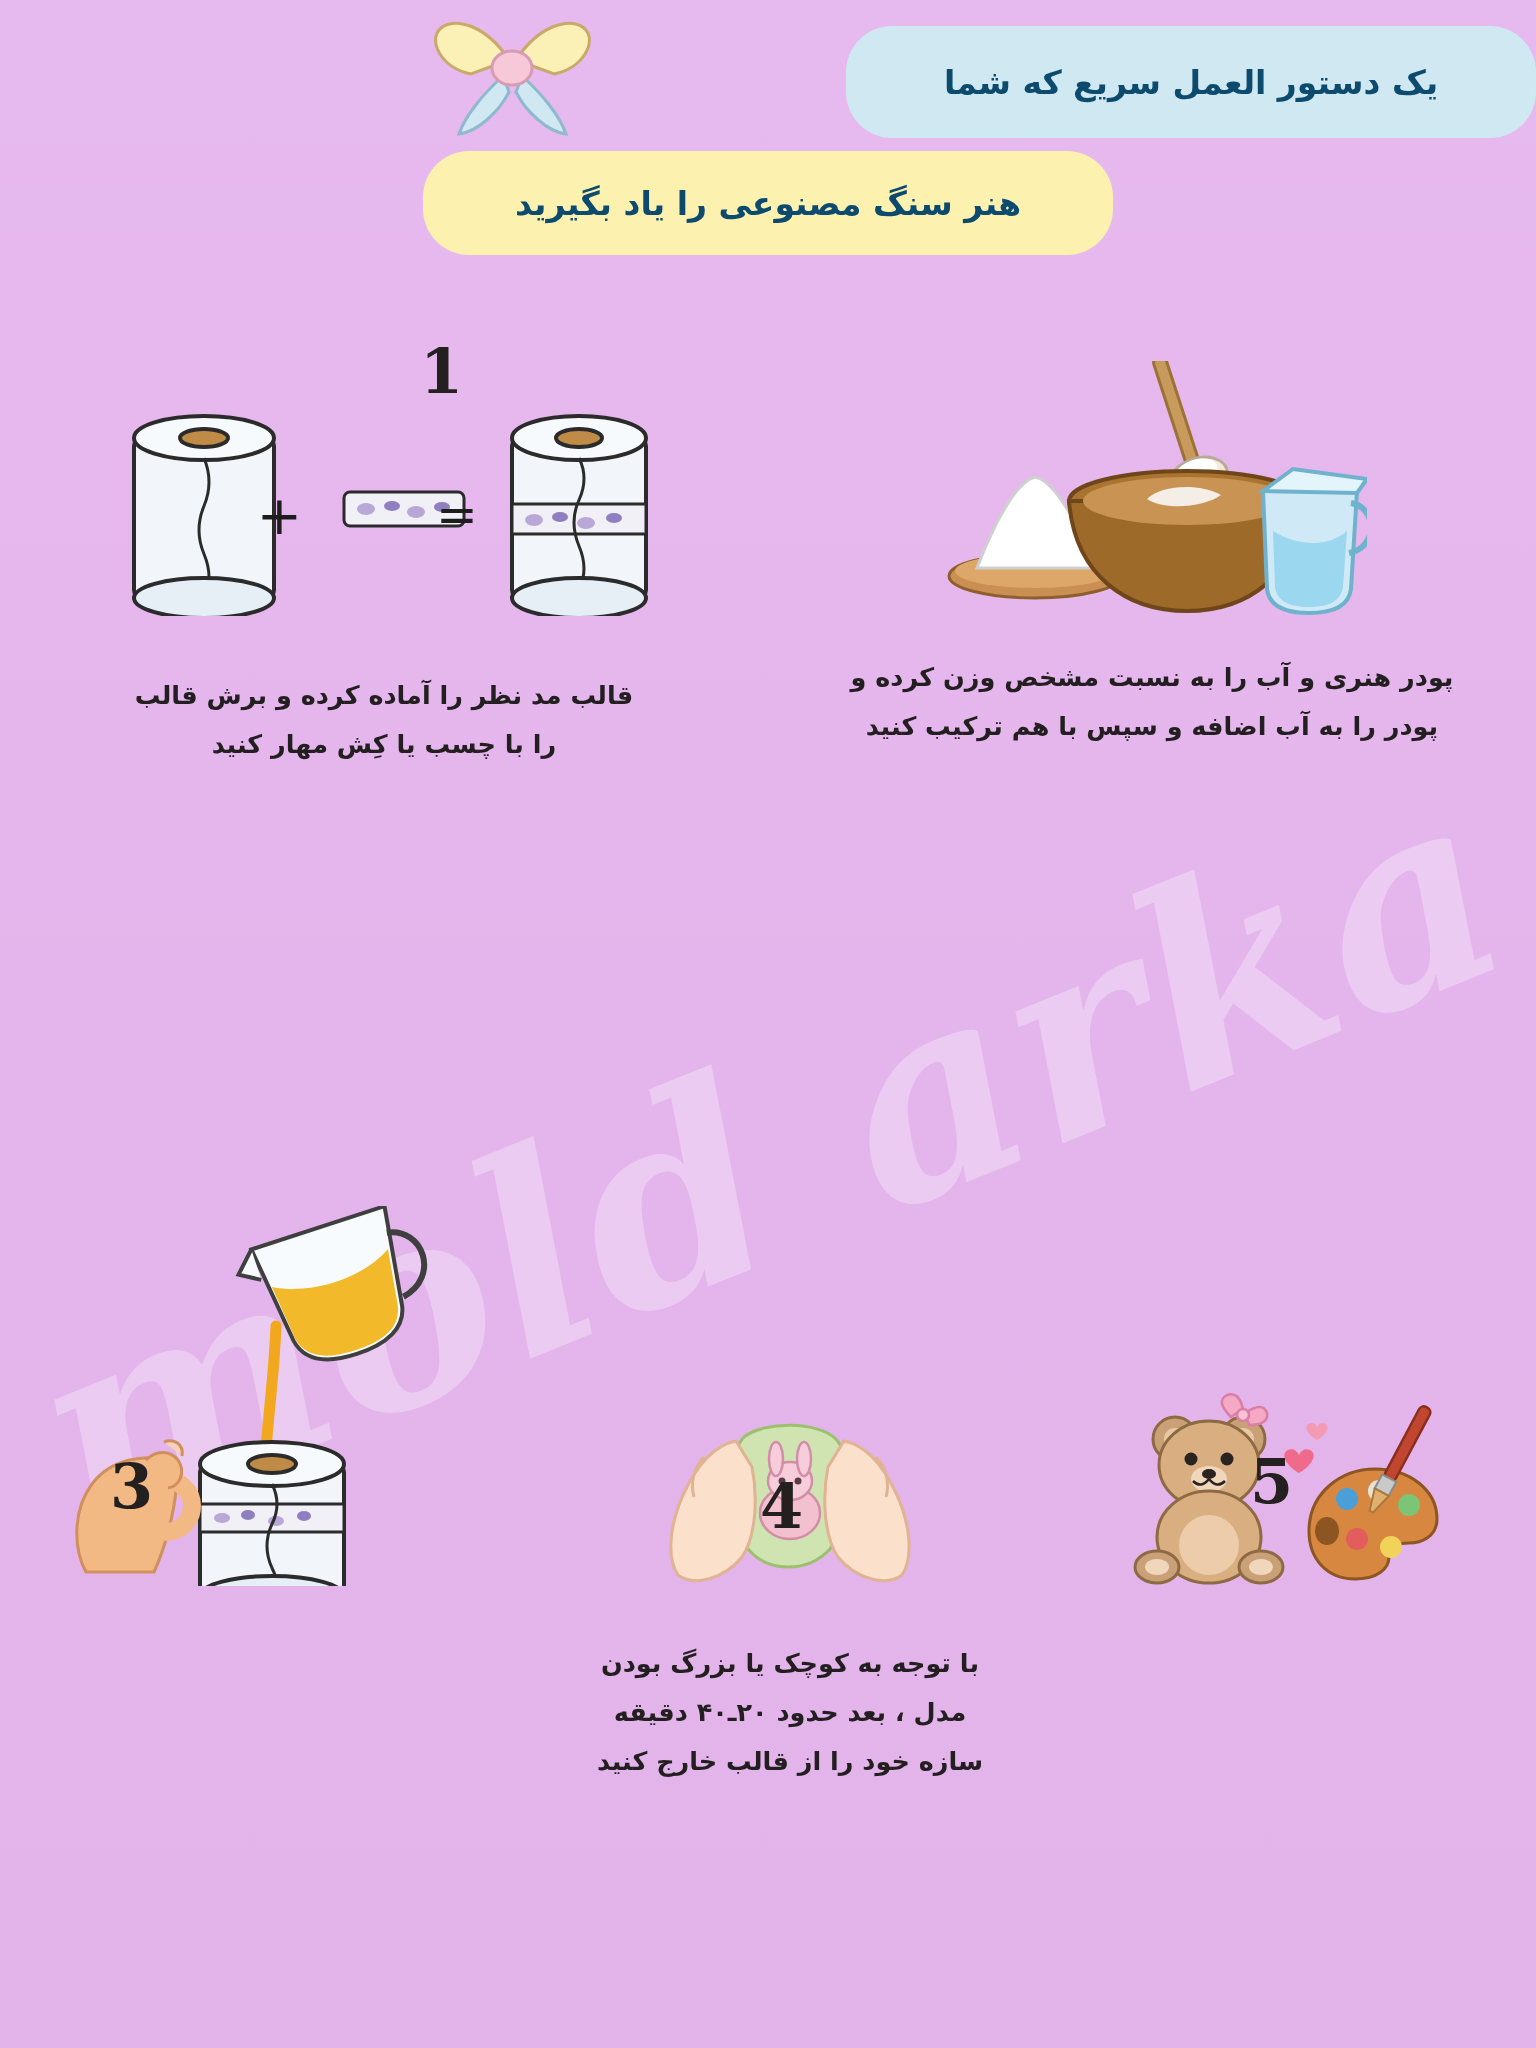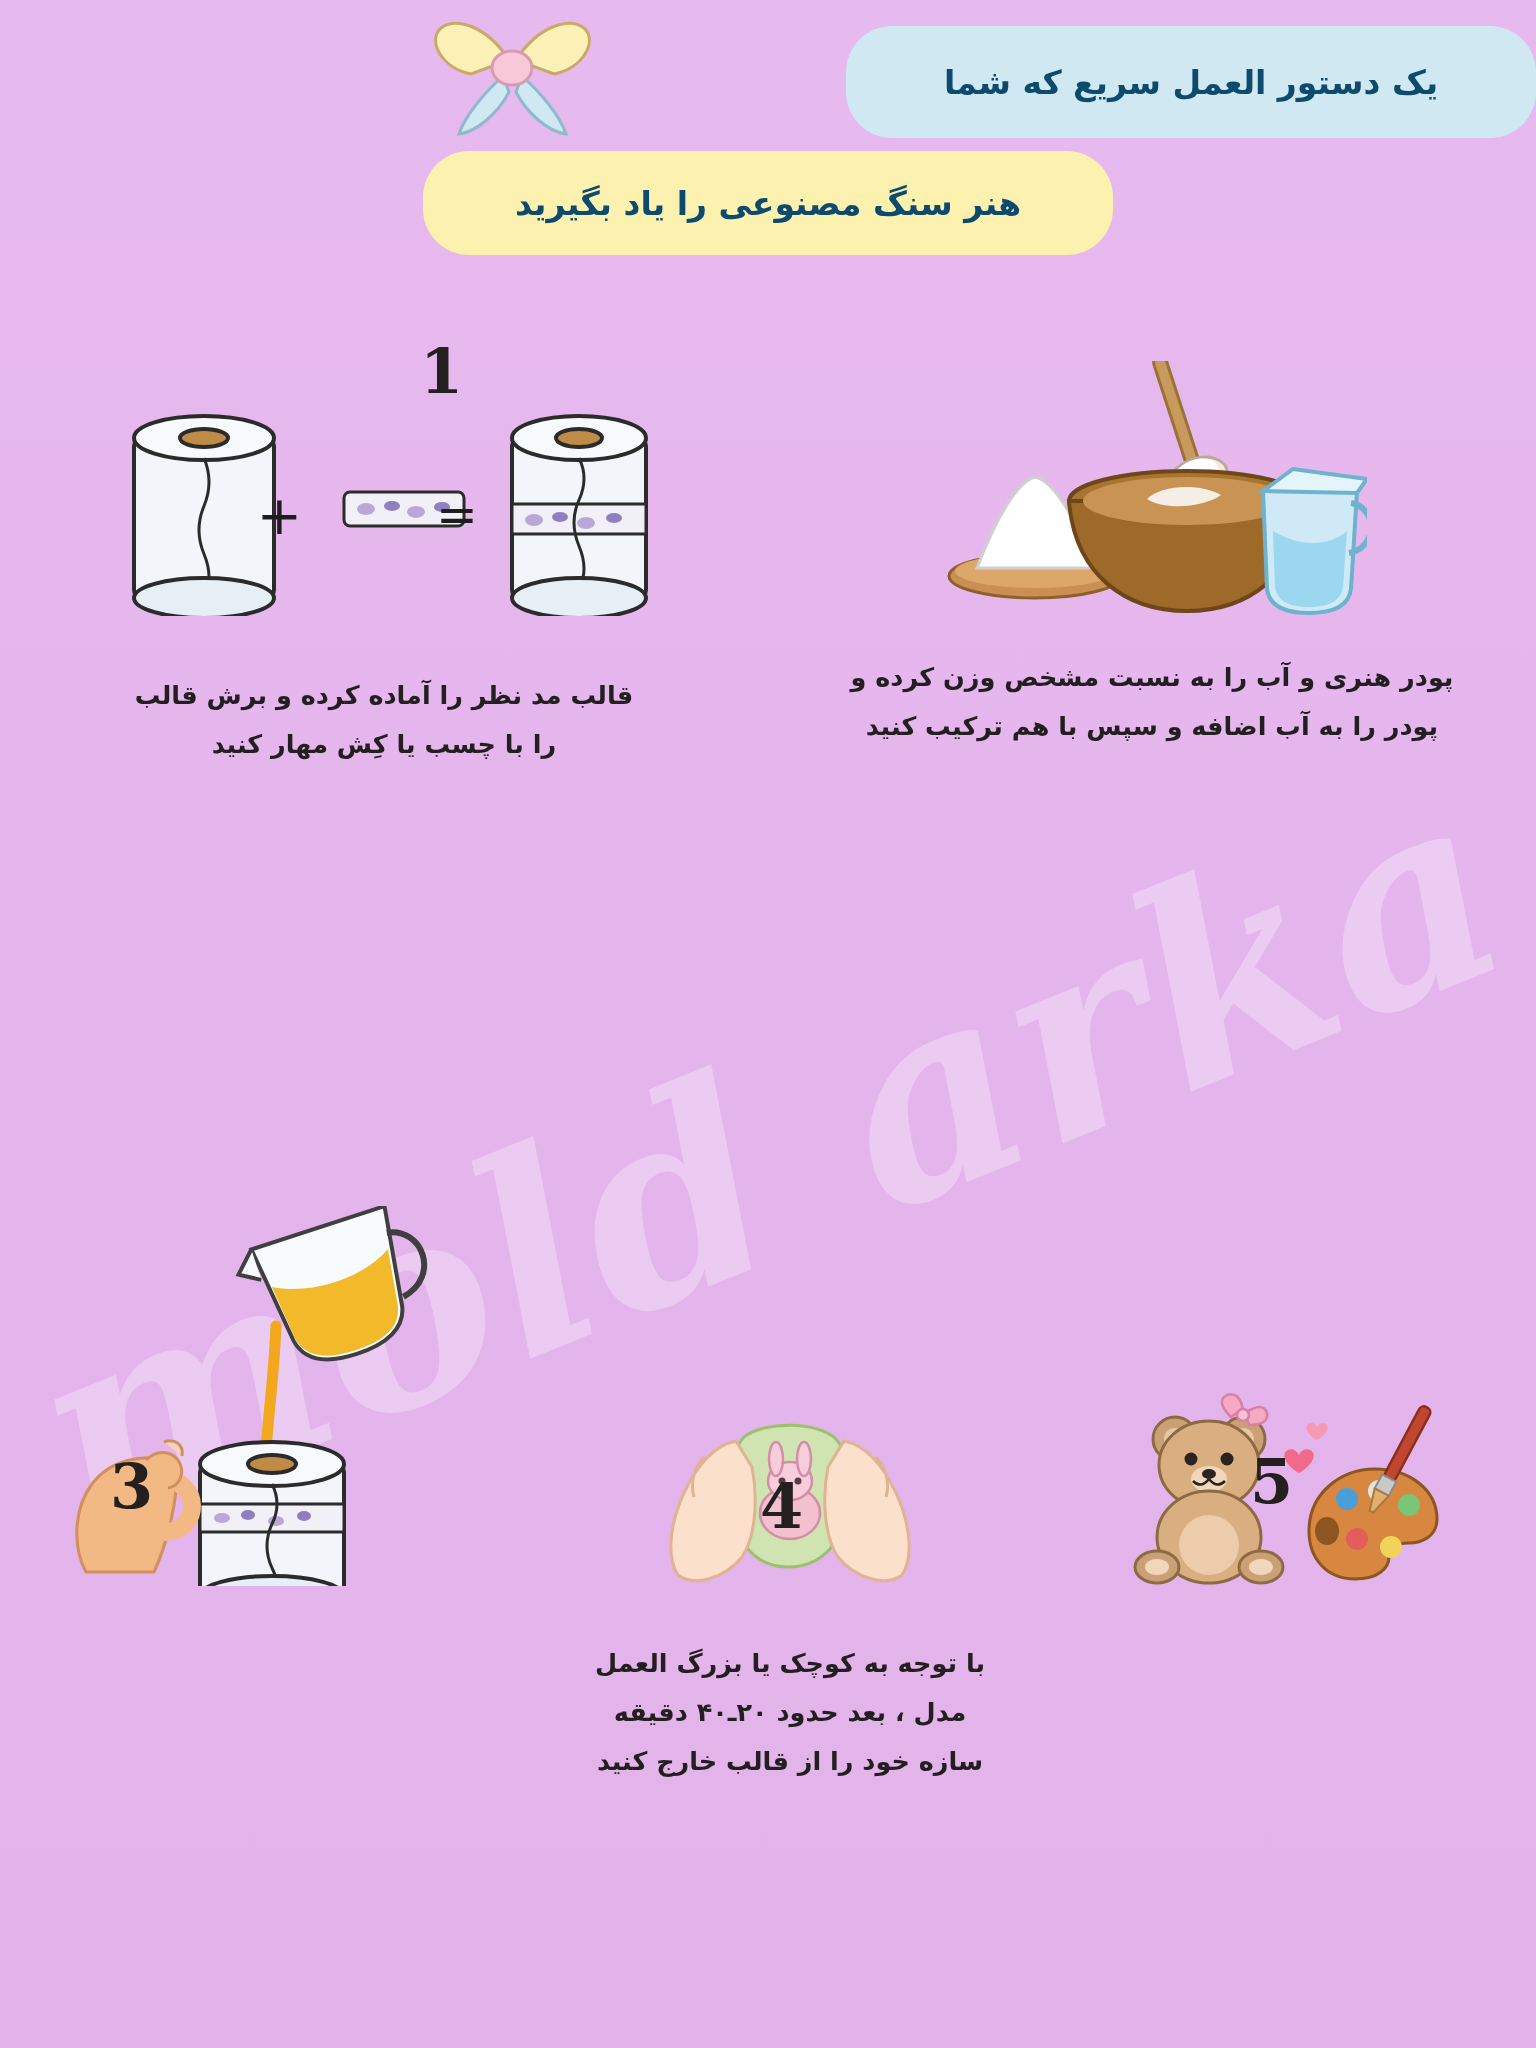--- a/index.html
+++ b/index.html
@@ -313,21 +313,21 @@
             <circle cx="142" cy="80" r="3.5" fill="#5a3a44"></circle>
             <circle cx="158" cy="80" r="3.5" fill="#5a3a44"></circle>
 
             <path d="M96 40 C76 44, 58 62, 44 92 C30 122, 26 156, 38 174 C54 186, 84 178, 102 156 C116 136, 118 96, 112 66 Z" fill="#fbe0cb" stroke="#e0b393" stroke-width="3"></path>
             <path d="M64 56 C54 66, 50 82, 54 96" fill="none" stroke="#e0b393" stroke-width="3"></path>
 
             <path d="M204 40 C224 44, 242 62, 256 92 C270 122, 274 156, 262 174 C246 186, 216 178, 198 156 C184 136, 182 96, 188 66 Z" fill="#fbe0cb" stroke="#e0b393" stroke-width="3"></path>
             <path d="M236 56 C246 66, 250 82, 246 96" fill="none" stroke="#e0b393" stroke-width="3"></path>
           </svg>
         </div>
-        <div class="caption">با توجه به کوچک یا بزرگ العمل مدل ، بعد حدود ۲۰ـ۴۰ دقیقه سازه خود را از قالب خارج کنید</div>
+        <div class="caption">با توجه به کوچک یا بزرگ بودن مدل ، بعد حدود ۲۰ـ۴۰ دقیقه سازه خود را از قالب خارج کنید</div>
       </div>
 
       <div class="cell cell-3">
         <div class="step-num">3</div>
         <div class="art">
           <svg viewBox="0 0 420 380" width="420" height="380">
 
             <g transform="rotate(-18 250 80)">
               <path d="M196 24 L336 24 L322 124 C318 146, 296 156, 264 156 C232 156, 212 146, 208 124 Z" fill="#f7fbfd" stroke="#3f3f3f" stroke-width="4"></path>
               <path d="M204 66 C240 86, 292 86, 326 66 L318 122 C314 144, 294 152, 264 152 C234 152, 214 144, 210 122 Z" fill="#f2b92a"></path>

